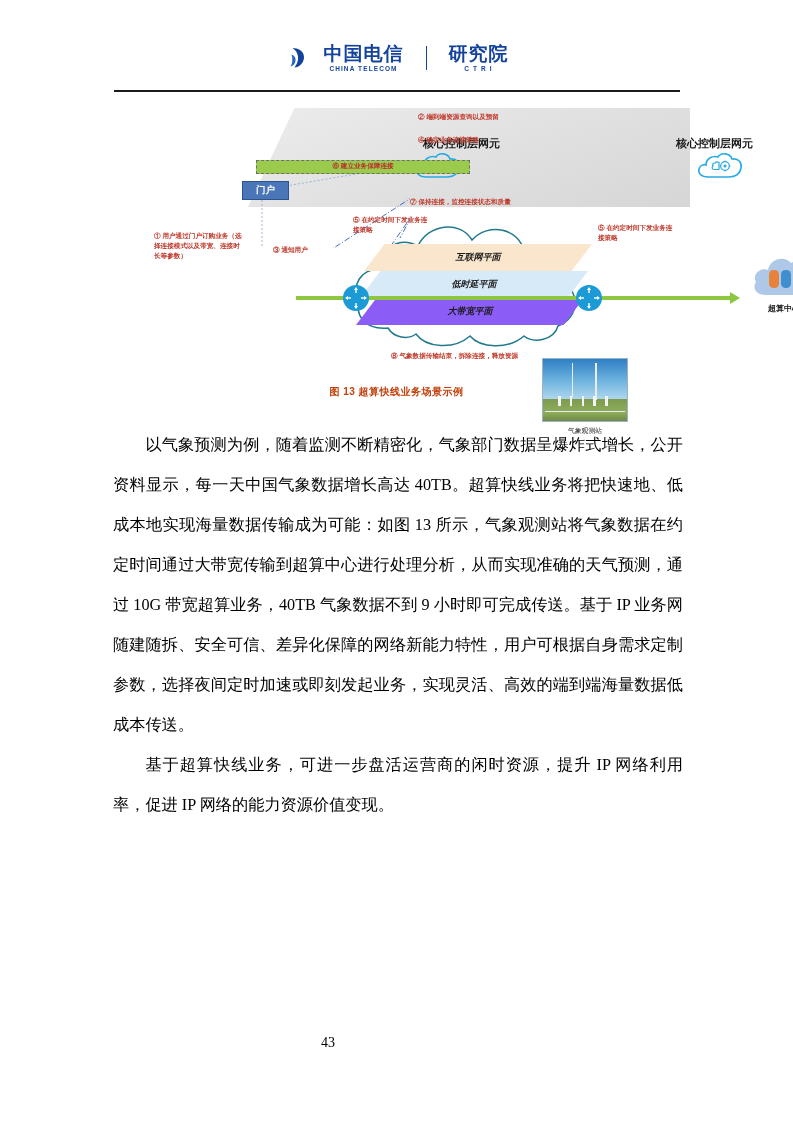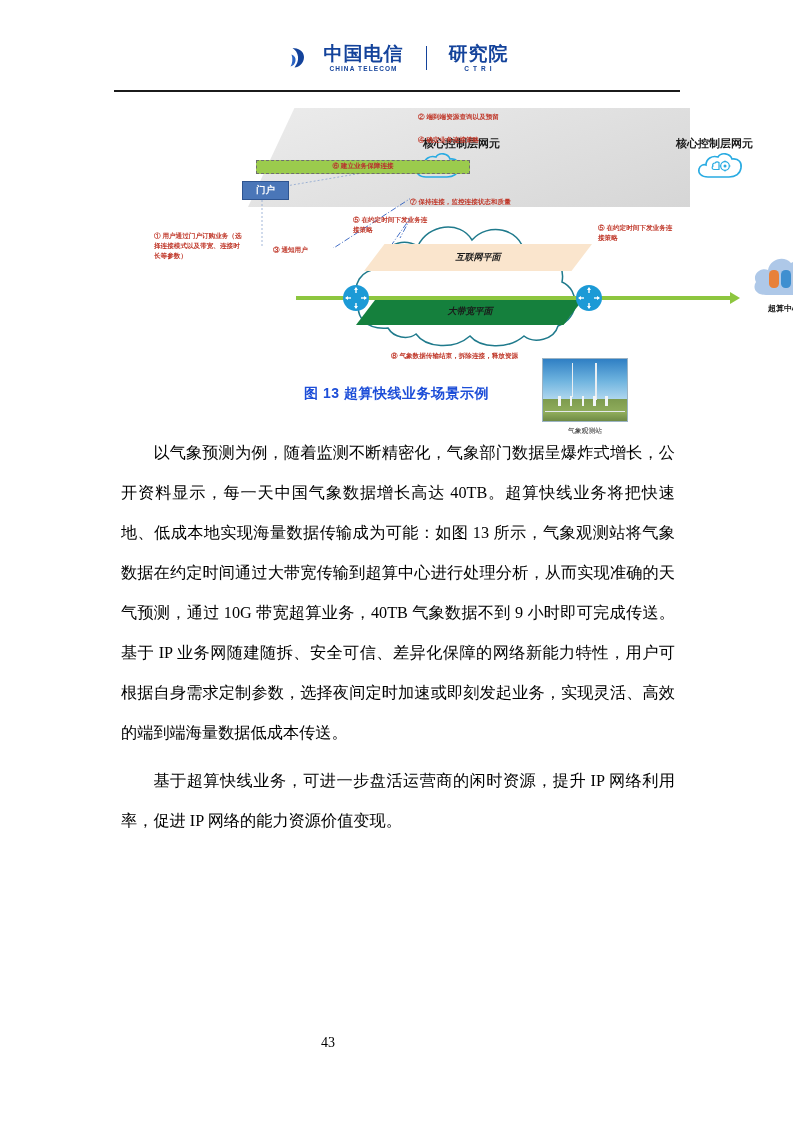--- a/index.html
+++ b/index.html
@@ -114,21 +114,21 @@
     position: absolute; height: 27px; width: 228px;
     clip-path: polygon(9% 0%, 100% 0%, 91% 100%, 0% 100%);
     display:flex; align-items:center; justify-content:center;
   }
   .plane span {
     font-family:"Liberation Sans", sans-serif; font-weight: bold;
     font-style: italic; font-size: 9px; color: #1a1a1a; text-align: right;
   }
   .plane.p1 { left: 254px; top: 146px; background: #fae5cd; }
   .plane.p2 { left: 250px; top: 173px; background: #d7eaf7; }
-  .plane.p3 { left: 246px; top: 200px; background: #15803d; }
+  .plane.p3 { left: 246px; top: 200px; background: #8b5cf6; }
 
   
   .greenline {
     position: absolute; left: 186px; top: 198px; width: 437px; height: 4px;
     background: #8dc63f;
   }
   .greenarrow {
     position: absolute; left: 620px; top: 194px;
     width: 0; height: 0;
     border-left: 10px solid #8dc63f;
@@ -168,35 +168,35 @@
   .sc-cap {
     position: absolute; left: 634px; top: 205px; width: 80px; text-align:center;
     font-family:"Liberation Sans", sans-serif; font-weight: bold;
     font-size: 8px; color:#1a1a1a;
   }
 
   
   .caption {
     position: absolute; top: 385px; left: 0; width: 793px; text-align: center;
     font-family:"Liberation Sans", sans-serif; font-weight: bold;
-    font-size: 14px; color:#1d4ed8; letter-spacing: 0.5px;
+    font-size: 10px; color:#c2410c; letter-spacing: 0.5px;
   }
 
   
   .body {
     position: absolute; left: 113px; top: 425px; width: 570px;
   }
   .body p {
     font-family: "Liberation Serif", "DejaVu Serif", serif;
     font-size: 16.2px; color: #000;
     line-height: 40px;
     text-align: justify;
     text-justify: inter-ideograph;
     text-indent: 2em;
-    margin: 8px;
+    margin: 0;
   }
   .body p.tight { margin-top: 0; }
 
   
   .pageno {
     position: absolute; top: 1035px; left: 0; width: 656px; text-align: center;
     font-family:"Liberation Serif", serif; font-size: 14px; color:#000;
   }
 </style>
 </head>
@@ -302,20 +302,23 @@
       <span class="ipcloud">
         <svg width="242" height="148" viewBox="0 0 242 148">
           <path d="M40 120 C18 122 6 108 12 92 C2 78 14 60 30 62 C30 40 52 28 70 38 C80 16 112 12 124 32
                    C140 14 172 20 176 44 C198 38 218 54 214 74 C232 82 232 110 210 118
                    C206 132 186 136 176 128 C160 142 132 140 122 128 C106 142 78 140 68 126 C60 132 46 130 40 120 Z" fill="none" stroke="#1f7a8c" stroke-width="1.5"></path>
         </svg>
       </span>
 
       <div class="plane p1">
         <span>互联网平面</span>
+      </div>
+      <div class="plane p2">
+        <span>低时延平面</span>
       </div>
       <div class="plane p3">
         <span>大带宽平面</span>
       </div>
 
       <div class="greenline"></div>
       <div class="greenarrow"></div>
 
 
       <span class="router r1">

